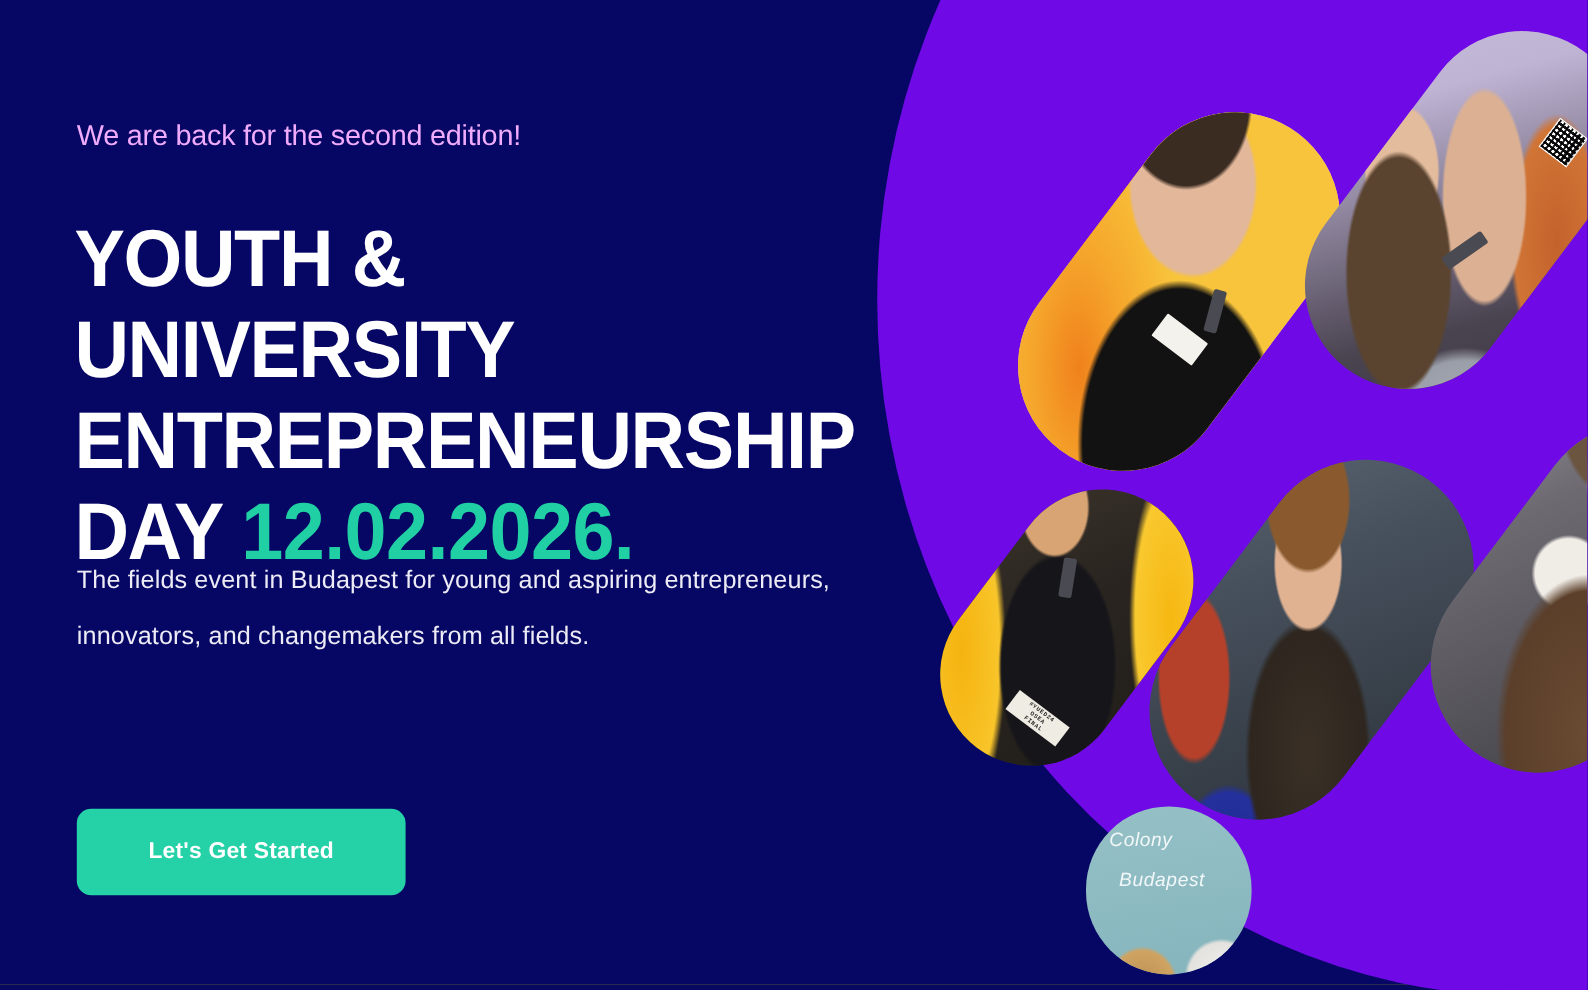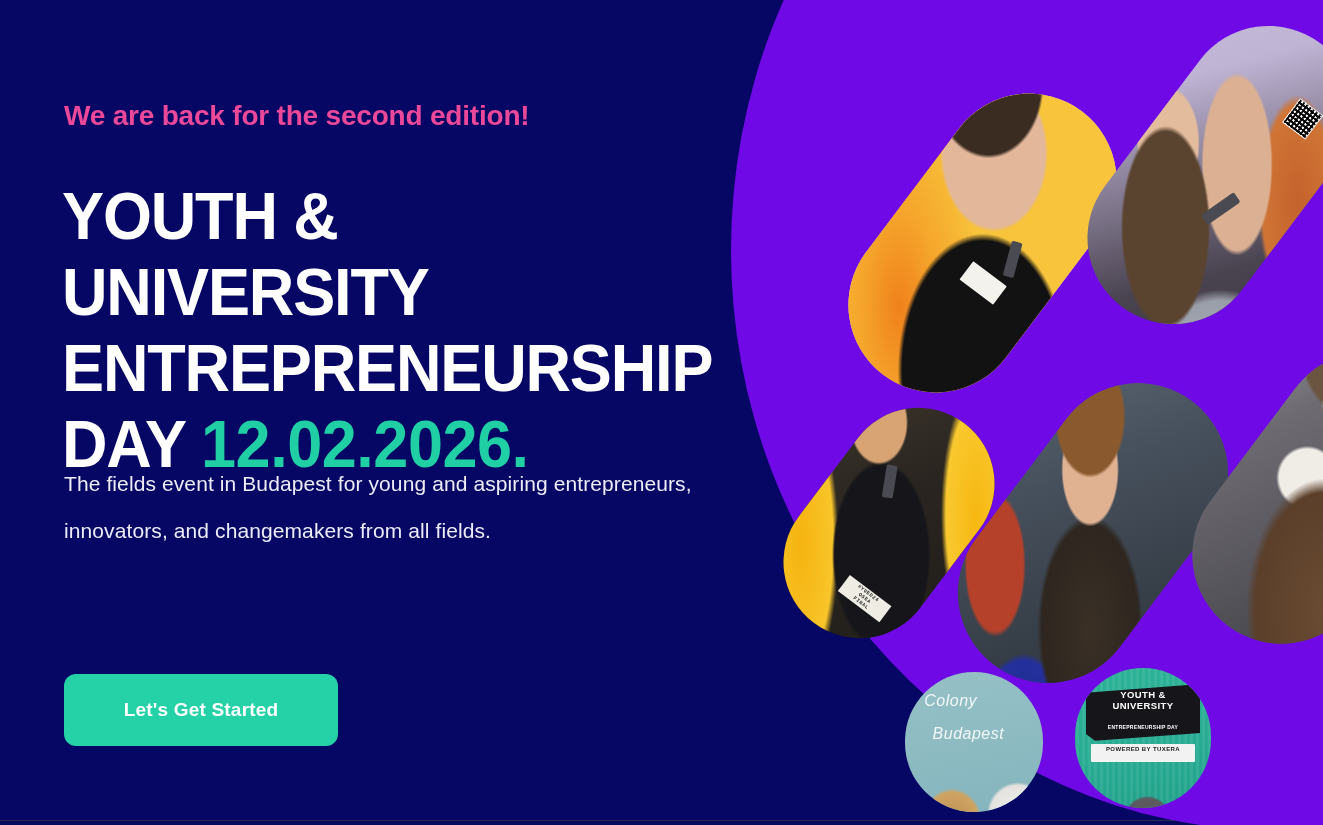--- a/index.html
+++ b/index.html
@@ -191,22 +191,22 @@
 
   
   #content {
     position:absolute; left:0; top:0;
     width:760px; height:825px;
     z-index:3;
     padding:0 0 0 64px;
   }
   #eyebrow {
     position:absolute; left:64px; top:100px;
-    color:#ec4899;
-    font-size:28px; font-weight:bold;
+    color:#f0abfc;
+    font-size:24px; font-weight:normal;
     letter-spacing:-0.2px;
     white-space:nowrap;
   }
   #headline {
     position:absolute; left:62px; top:178px;
     width:700px;
     color:#ffffff;
     font-size:67px;
     font-weight:bold;
     line-height:76px;
@@ -279,33 +279,20 @@
     <div class="cap" style="left:500px; top:338px; width:178px; height:320px; transform:rotate(37deg);">
       <div class="ph ph-brown-jacket" style="transform:rotate(-37deg);"></div>
     </div>
 
     <div class="cap" style="left:170px; top:672px; width:138px; height:140px;">
       <div class="ph ph-colony-robotics"></div>
       <div class="colony-t" style="top:14%; text-align:left; padding-left:10%;">Colony</div>
       <div class="colony-t" style="top:38%; text-align:left; padding-left:16%;">Budapest</div>
     </div>
 
-    <div class="cap" style="left:340px; top:668px; width:136px; height:140px;">
-      <div class="ph ph-yued-banner"></div>
-      <div class="yued-art">
-        <div class="yued-black"></div>
-        <div class="yued-t1">
-          <div>YOUTH &amp;</div>
-          <div>UNIVERSITY</div>
-        </div>
-        <div class="yued-t2">ENTREPRENEURSHIP DAY</div>
-        <div class="yued-white"></div>
-        <div class="yued-t3">POWERED BY TUXERA</div>
-      </div>
-    </div>
 
   </div>
 
   <div id="content">
 
     <div id="eyebrow">We are back for the second edition!</div>
 
     <h1 id="headline"><span>YOUTH &amp; UNIVERSITY</span><br><span>ENTREPRENEURSHIP</span><br><span>DAY</span> <span class="date-accent">12.02.2026.</span></h1>
 
     <p id="subcopy">The fields event in Budapest for young and aspiring entrepreneurs, innovators, and changemakers from all fields.</p>

